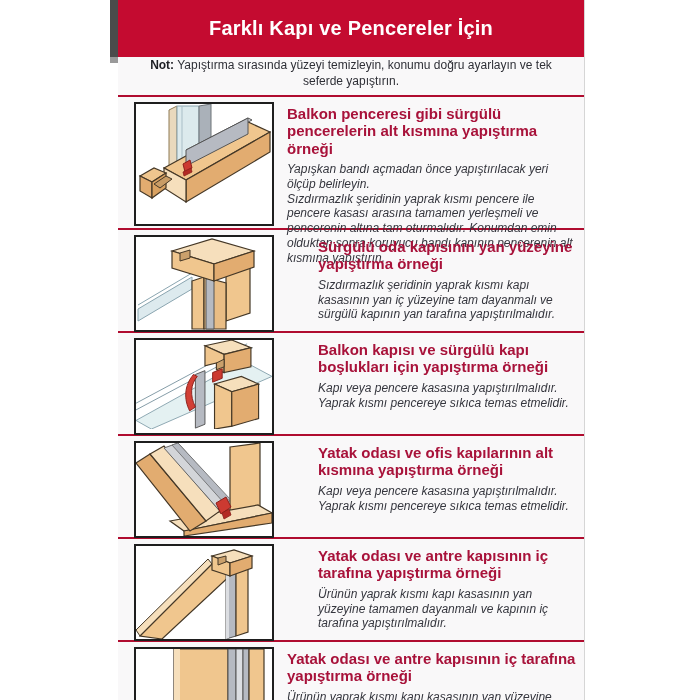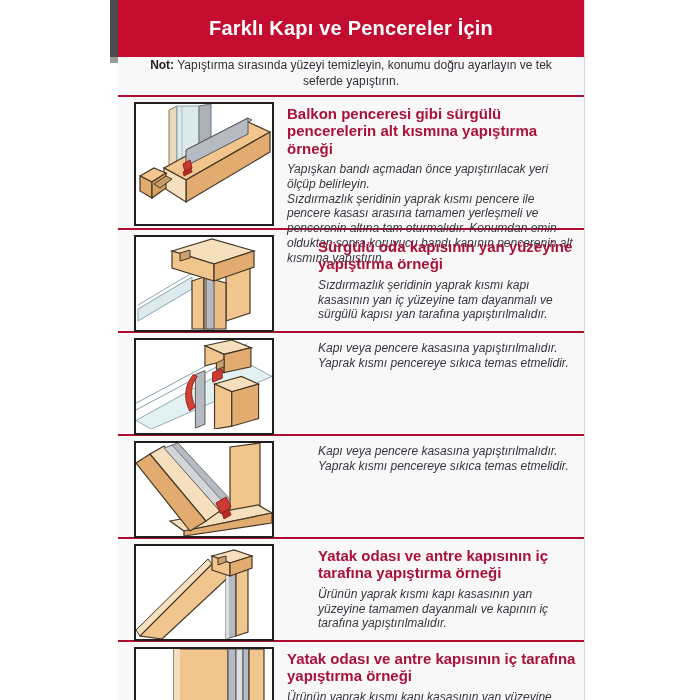--- a/index.html
+++ b/index.html
@@ -95,21 +95,21 @@
           <polygon points="70,42 78,40 78,92 70,92" fill="#b6bac2" stroke="#555" stroke-width="1"></polygon>
           <polygon points="70,34 80,31 82,37 72,41" fill="#cc3a31" stroke="#8c1f1a" stroke-width="1"></polygon>
           <polygon points="36,14 76,2 118,14 78,27" fill="#f6dfbc" stroke="#443726" stroke-width="1.2"></polygon>
           <polygon points="36,14 78,27 78,44 36,31" fill="#f0c68e" stroke="#443726" stroke-width="1.2"></polygon>
           <polygon points="78,27 118,14 118,30 78,44" fill="#e2ac70" stroke="#443726" stroke-width="1.2"></polygon>
           <polygon points="44,16 54,13 54,21 44,24" fill="#caa06c" stroke="#443726" stroke-width="1"></polygon>
         </svg>
       </div>
       <div class="txt">
         <h2>Sürgülü oda kapısının yan yüzeyine yapıştırma örneği</h2>
-        <p>Sızdırmazlık şeridinin yaprak kısmı kapı kasasının yan iç yüzeyine tam dayanmalı ve sürgülü kapısı yan tarafına yapıştırılmalıdır.</p>
+        <p>Sızdırmazlık şeridinin yaprak kısmı kapı kasasının yan iç yüzeyine tam dayanmalı ve sürgülü kapının yan tarafına yapıştırılmalıdır.</p>
       </div>
     </div>
 
     <div class="section s-std">
       <div class="fig fig-std">
         <svg viewBox="0 0 142 93">
           <line x1="0" y1="66" x2="116" y2="4" stroke="#7f99a4" stroke-width="1"></line>
           <line x1="0" y1="73" x2="122" y2="8" stroke="#7f99a4" stroke-width="1"></line>
           <polygon points="0,84 112,22 142,38 16,93" fill="#dfeef0" fill-opacity=".85" stroke="#8aa5b0" stroke-width="1"></polygon>
           <polygon points="72,6 100,0 120,8 92,15" fill="#f6dfbc" stroke="#443726" stroke-width="1.2"></polygon>
@@ -118,40 +118,42 @@
           <polygon points="84,24 92,20 92,28 84,31" fill="#caa06c" stroke="#443726" stroke-width="1"></polygon>
           <polygon points="80,34 90,30 90,40 80,44" fill="#cc3a31" stroke="#8c1f1a" stroke-width="1"></polygon>
           <polygon points="82,46 110,38 128,46 100,54" fill="#f6dfbc" stroke="#443726" stroke-width="1.2"></polygon>
           <polygon points="82,46 100,54 100,90 82,93" fill="#f0c68e" stroke="#443726" stroke-width="1.2"></polygon>
           <polygon points="100,54 128,46 128,82 100,90" fill="#e2ac70" stroke="#443726" stroke-width="1.2"></polygon>
           <polygon points="62,36 72,32 72,88 62,92" fill="#b6bac2" stroke="#555" stroke-width="1"></polygon>
           <path d="M60,36 C50,48 50,62 56,74 L62,70 C56,58 57,46 64,38 Z" fill="#d23f35" stroke="#8c1f1a" stroke-width="1"></path>
         </svg>
       </div>
       <div class="txt">
+        <h2>Balkon kapısı ve sürgülü kapı boşlukları için yapıştırma örneği</h2>
         <p>Kapı veya pencere kasasına yapıştırılmalıdır.</p>
         <p>Yaprak kısmı pencereye sıkıca temas etmelidir.</p>
       </div>
     </div>
 
     <div class="section s-std">
       <div class="fig fig-std">
         <svg viewBox="0 0 136 93">
           <polygon points="94,4 124,0 124,64 94,74" fill="#f0c68e" stroke="#443726" stroke-width="1.2"></polygon>
           <polygon points="34,78 122,62 136,70 48,88" fill="#f6dfbc" stroke="#443726" stroke-width="1.2"></polygon>
           <polygon points="48,88 136,70 136,80 48,93" fill="#e2ac70" stroke="#443726" stroke-width="1.2"></polygon>
           <polygon points="0,20 14,11 70,78 54,88" fill="#e2ac70" stroke="#443726" stroke-width="1.2"></polygon>
           <polygon points="14,11 28,3 84,68 70,78" fill="#f6dfbc" stroke="#443726" stroke-width="1.2"></polygon>
           <polygon points="28,5 42,0 94,58 82,66" fill="#d3d5d9" stroke="#666" stroke-width="1"></polygon>
           <polygon points="36,2 42,0 94,56 88,60" fill="#b6bac2" stroke="#666" stroke-width="0.8"></polygon>
           <polygon points="80,60 90,54 95,64 85,71" fill="#cc3a31" stroke="#8c1f1a" stroke-width="1"></polygon>
           <polygon points="86,70 93,66 95,72 88,76" fill="#b32a24" stroke="#8c1f1a" stroke-width="0.8"></polygon>
         </svg>
       </div>
       <div class="txt">
+        <h2>Yatak odası ve ofis kapılarının alt kısmına yapıştırma örneği</h2>
         <p>Kapı veya pencere kasasına yapıştırılmalıdır.</p>
         <p>Yaprak kısmı pencereye sıkıca temas etmelidir.</p>
       </div>
     </div>
 
     <div class="section s-std">
       <div class="fig fig-std">
         <svg viewBox="0 0 136 93">
           <polygon points="0,84 72,13 76,18 4,90" fill="#f6dfbc" stroke="#443726" stroke-width="1"></polygon>
           <polygon points="4,90 76,18 98,26 26,93" fill="#f0c68e" stroke="#443726" stroke-width="1.2"></polygon>

